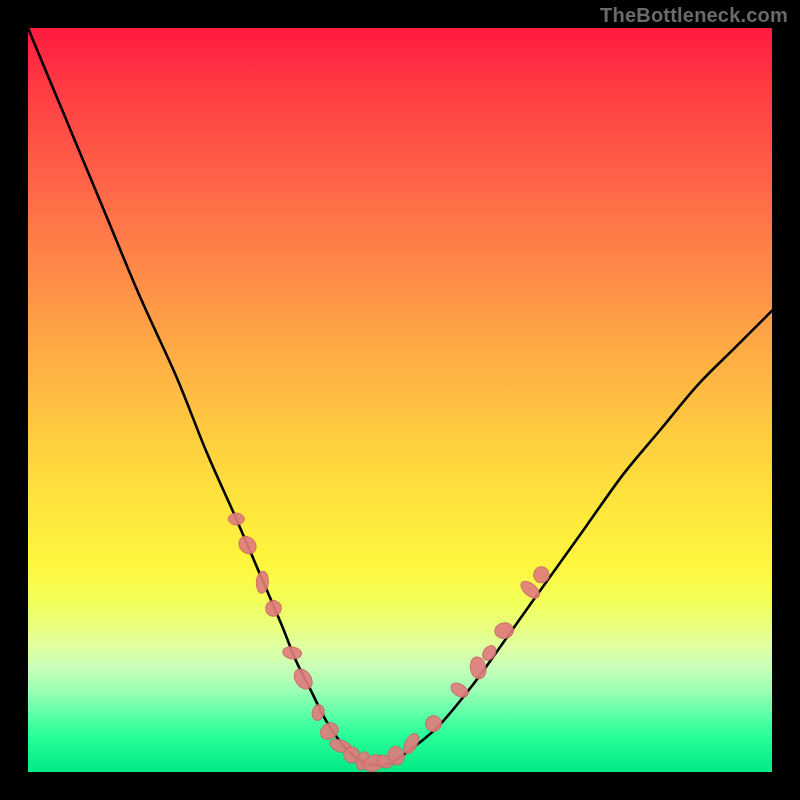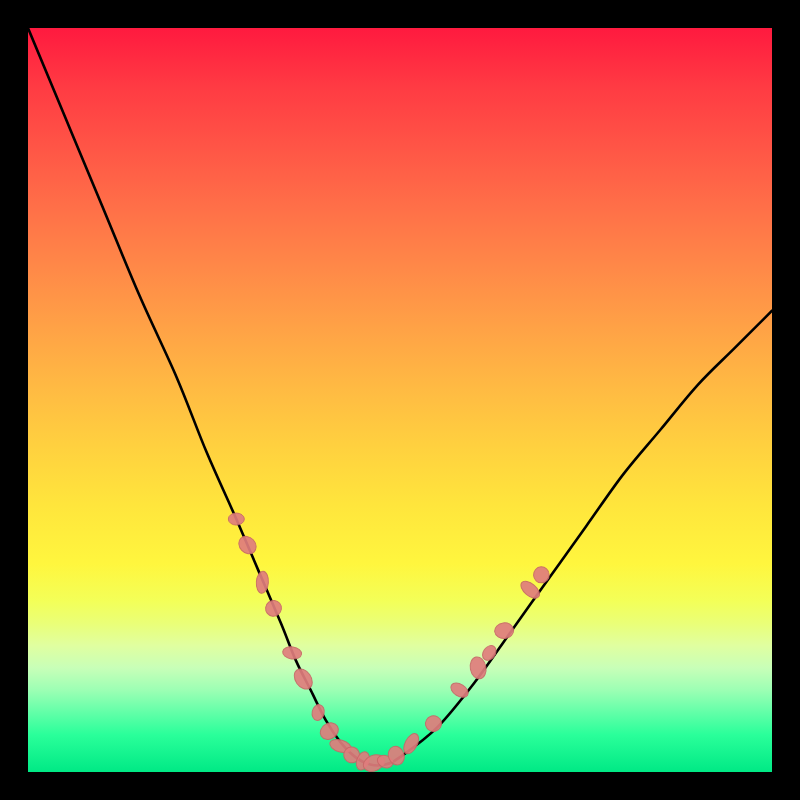--- a/index.html
+++ b/index.html
@@ -89,13 +89,14 @@
         <ellipse cx="405.48" cy="695.64" rx="8.00" ry="7.80" transform="rotate(165,405.48,695.64)" fill="#e07d7d" stroke="#c86868" stroke-width="1" opacity="0.92"></ellipse>
         <ellipse cx="431.52" cy="662.16" rx="9.50" ry="6.00" transform="rotate(32,431.52,662.16)" fill="#e07d7d" stroke="#c86868" stroke-width="1" opacity="0.92"></ellipse>
         <ellipse cx="450.12" cy="639.84" rx="11.00" ry="7.80" transform="rotate(79,450.12,639.84)" fill="#e07d7d" stroke="#c86868" stroke-width="1" opacity="0.92"></ellipse>
         <ellipse cx="461.28" cy="624.96" rx="8.00" ry="6.00" transform="rotate(126,461.28,624.96)" fill="#e07d7d" stroke="#c86868" stroke-width="1" opacity="0.92"></ellipse>
         <ellipse cx="476.16" cy="602.64" rx="9.50" ry="7.80" transform="rotate(173,476.16,602.64)" fill="#e07d7d" stroke="#c86868" stroke-width="1" opacity="0.92"></ellipse>
         <ellipse cx="502.20" cy="561.72" rx="11.00" ry="6.00" transform="rotate(40,502.20,561.72)" fill="#e07d7d" stroke="#c86868" stroke-width="1" opacity="0.92"></ellipse>
         <ellipse cx="513.36" cy="546.84" rx="8.00" ry="7.80" transform="rotate(87,513.36,546.84)" fill="#e07d7d" stroke="#c86868" stroke-width="1" opacity="0.92"></ellipse>
       </g>
   </svg>
 
+  <div class="watermark">TheBottleneck.com</div>
 </div>
 
 </body></html>

